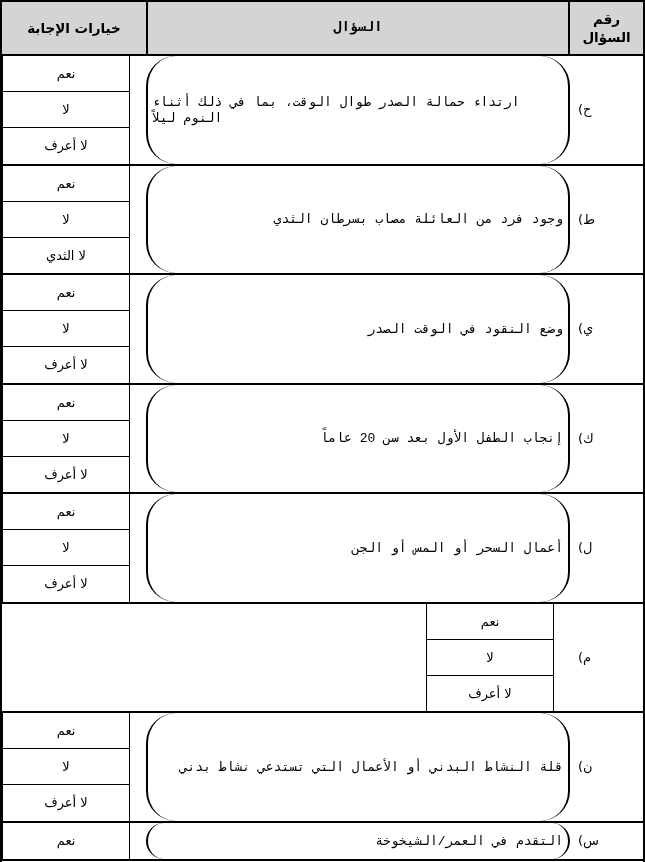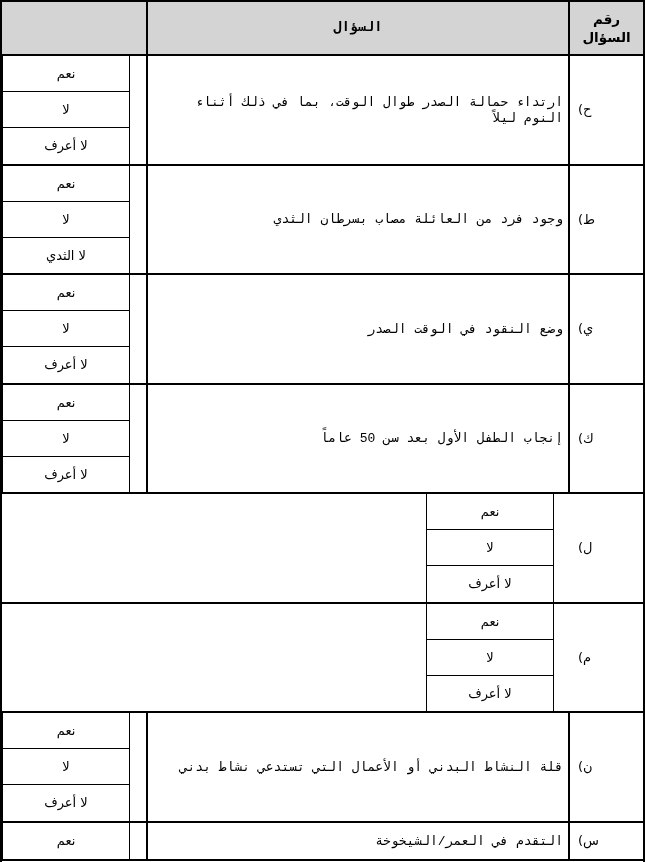--- a/index.html
+++ b/index.html
@@ -41,21 +41,21 @@
   .opt-cell{width:144px;}
   
   .q-row{height:109.5px;border-top:2px solid var(--border-color);background:var(--page-bg);}
   .q-row .num-cell{
     display:flex;align-items:center;justify-content:flex-end; 
     padding-left:8px;font-size:13px;
   }
   .q-row .q-cell{
     display:flex;align-items:center;justify-content:flex-start; 
     padding-right:5px;padding-left:4px;
-    font-size:13px;text-align:right;
+    font-size:13px;text-align:left;border-radius:30px;
   }
   .q-row .opt-cell{display:flex;flex-direction:column;}
   .opt-box{
     flex:1;display:flex;align-items:center;justify-content:center;
     margin-right:16px; 
     border-right:1.5px solid var(--border-color);
     border-left:1px solid var(--border-color);
     border-bottom:1.5px solid var(--border-color);
     font-size:13px;background:var(--page-bg);
   }
@@ -68,20 +68,23 @@
 
 <div class="page" dir="rtl">
   <div class="qtable">
     <div class="row header-row">
       <div class="cell num-cell">
         <span>رقم السؤال</span>
       </div>
       <div class="cell q-cell">
         <span>السؤال</span>
       </div>
+      <div class="cell opt-cell">
+        <span>خيارات الإجابة</span>
+      </div>
     </div>
     <div id="rows-container">
   <div class="row q-row">
     <div class="cell num-cell">
       <span class="num-text">ح)</span>
     </div>
     <div class="cell q-cell">
       <span class="q-text">ارتداء حمالة الصدر طوال الوقت، بما في ذلك أثناء النوم ليلاً</span>
     </div>
     <div class="cell opt-cell">
@@ -141,41 +144,44 @@
     <span class="opt-text">لا أعرف</span>
   </div>
 </div>
   </div>
 
   <div class="row q-row">
     <div class="cell num-cell">
       <span class="num-text">ك)</span>
     </div>
     <div class="cell q-cell">
-      <span class="q-text">إنجاب الطفل الأول بعد سن 50 عاماً</span>
+      <span class="q-text">إنجاب الطفل الأول بعد سن 20 عاماً</span>
     </div>
     <div class="cell opt-cell">
   <div class="opt-box">
     <span class="opt-text">نعم</span>
   </div>
 
   <div class="opt-box">
     <span class="opt-text">لا</span>
   </div>
 
   <div class="opt-box">
     <span class="opt-text">لا أعرف</span>
   </div>
 </div>
   </div>
 
   <div class="row q-row">
     <div class="cell num-cell">
       <span class="num-text">ل)</span>
     </div>
+    <div class="cell q-cell">
+      <span class="q-text">أعمال السحر أو المس أو الجن</span>
+    </div>
     <div class="cell opt-cell">
   <div class="opt-box">
     <span class="opt-text">نعم</span>
   </div>
 
   <div class="opt-box">
     <span class="opt-text">لا</span>
   </div>
 
   <div class="opt-box">

